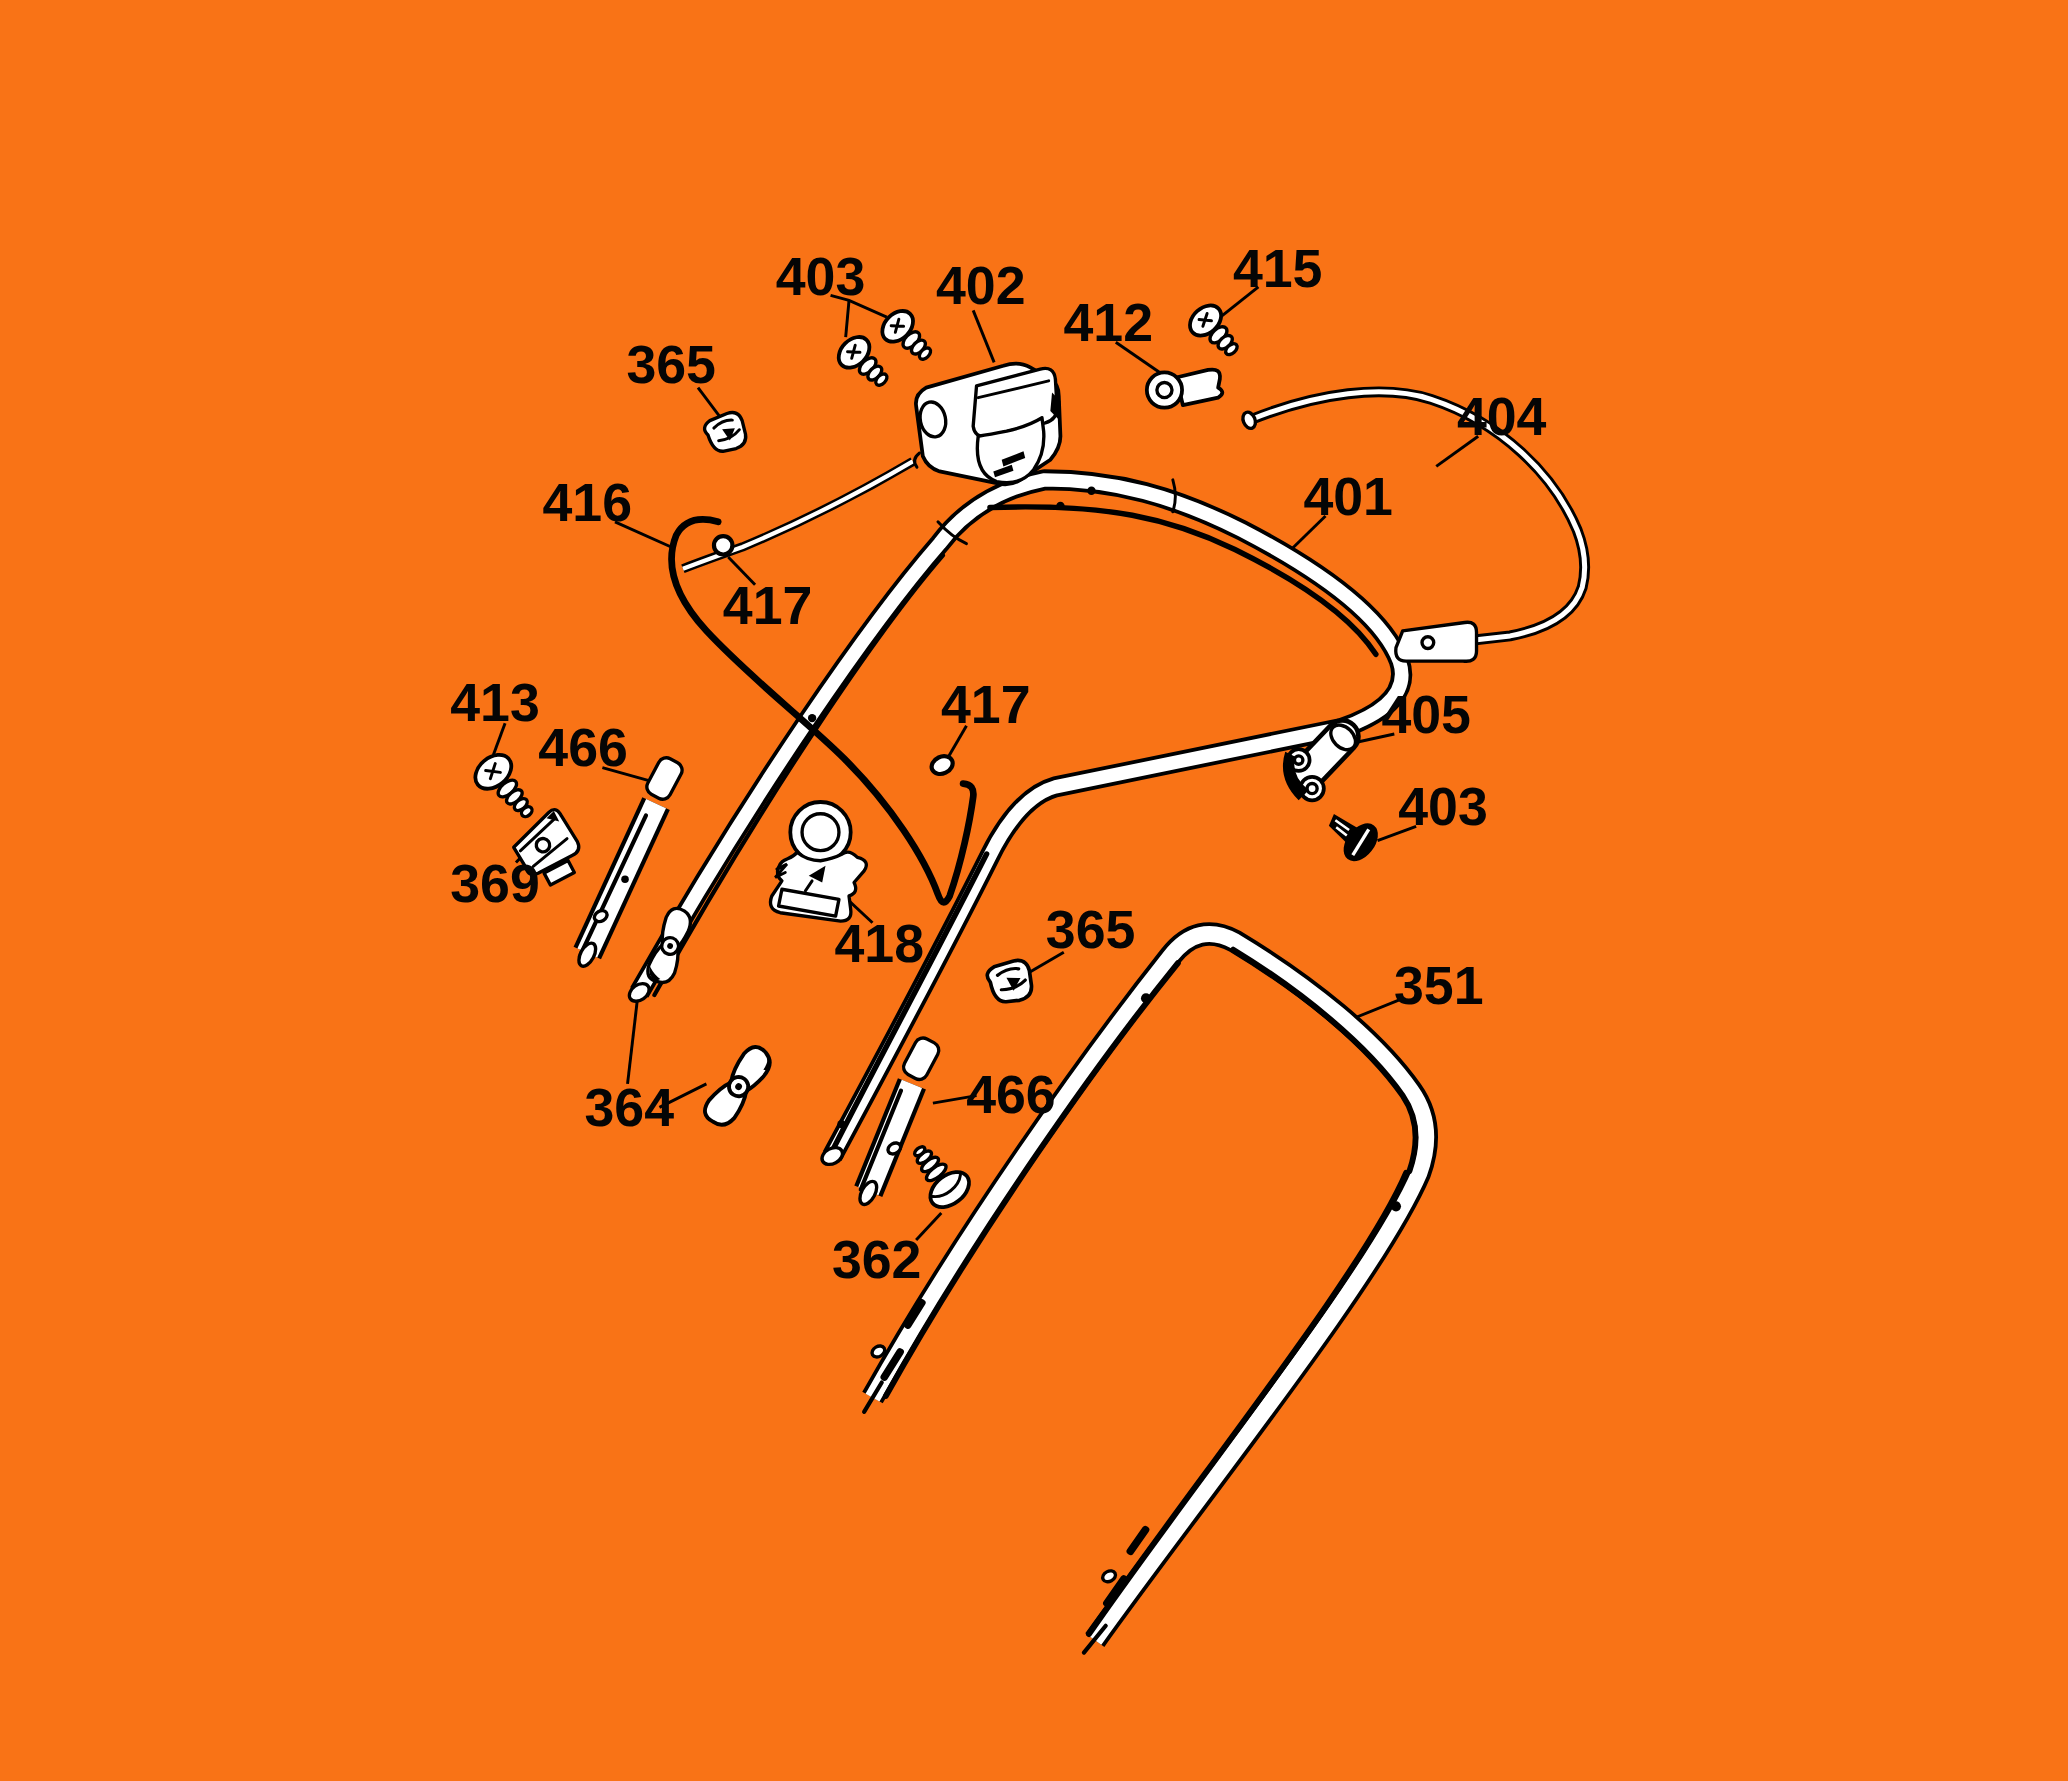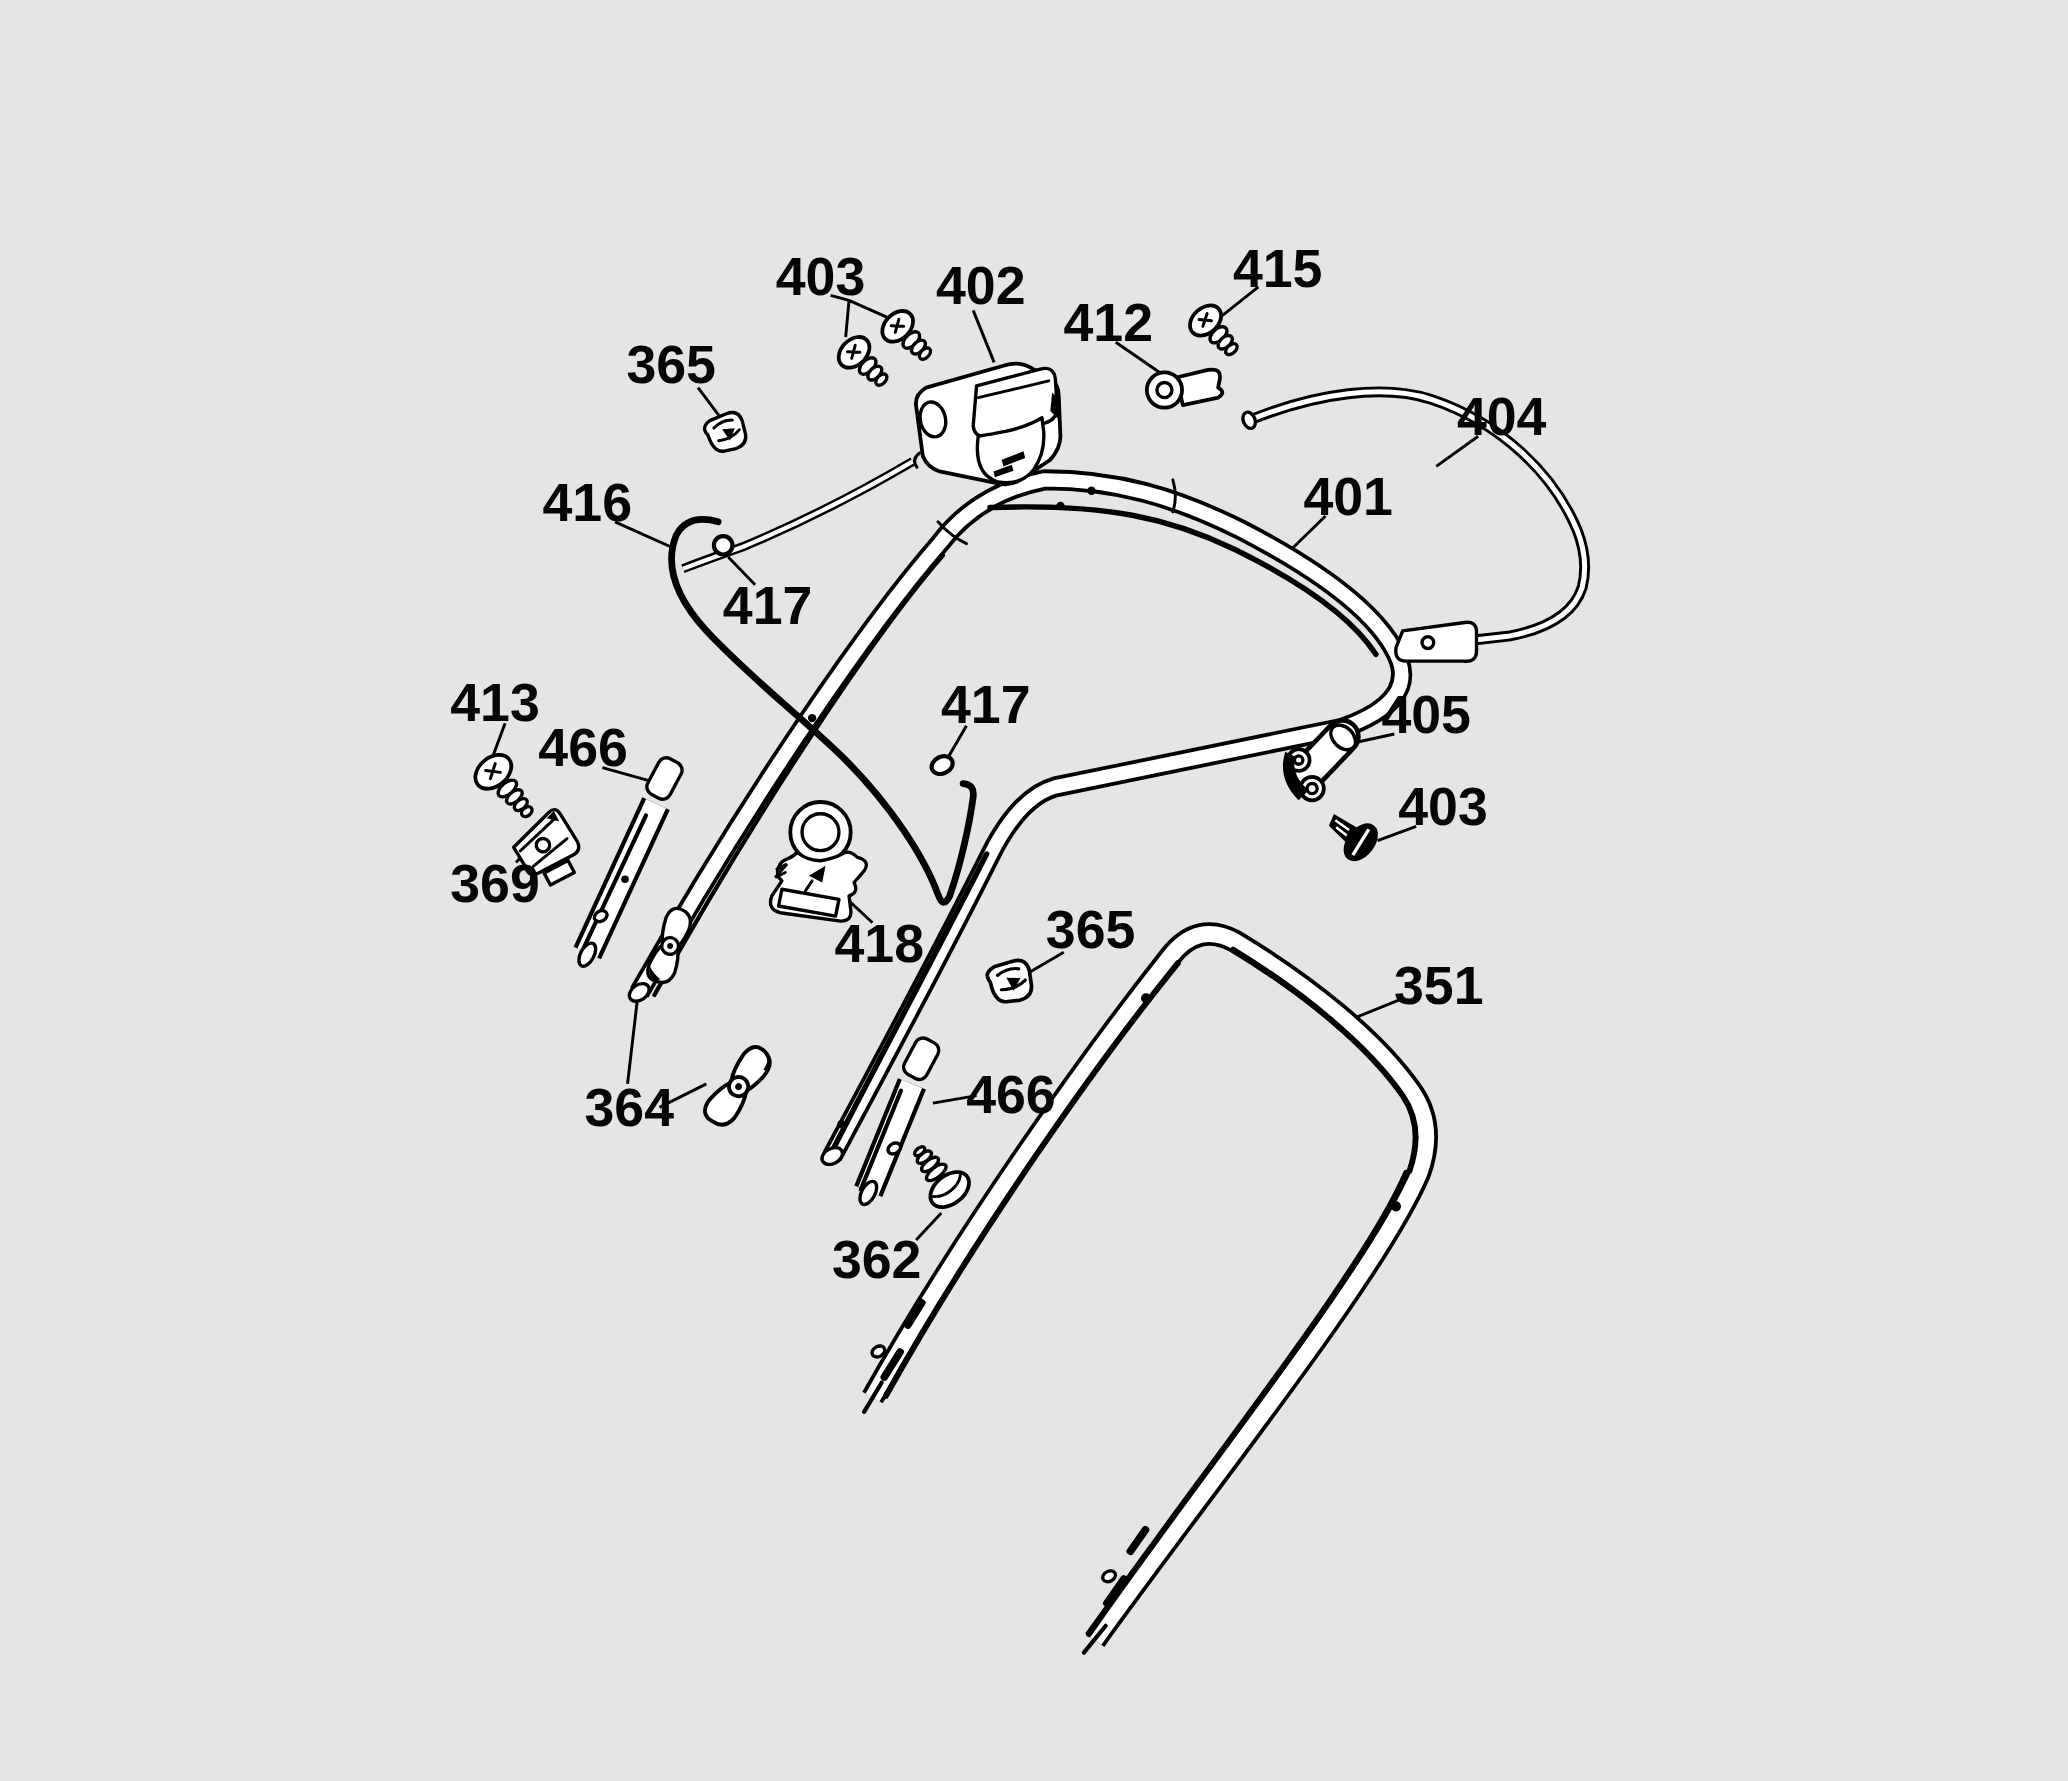--- a/index.html
+++ b/index.html
@@ -1,16 +1,16 @@
 <!DOCTYPE html>
 <html style="font-size:13.4px"><head>
 <meta charset="utf-8">
 <style>
   html,body{margin:0;padding:0;background:#fff;}
-  #canvas{position:relative;width:2068px;height:1781px;background:#e5e5e5;overflow:hidden;
+  #canvas{position:relative;width:2068px;height:1781px;background:#f97316;overflow:hidden;
           font-family:"Liberation Sans",sans-serif;}
   svg{position:absolute;left:0;top:0;}
   .tube-o{fill:none;stroke:#000;stroke-width:25;stroke-linecap:butt;stroke-linejoin:round;}
   .tube-i{fill:none;stroke:#fff;stroke-width:16;stroke-linecap:butt;stroke-linejoin:round;}
   .tube-o2{fill:none;stroke:#000;stroke-width:28;stroke-linecap:butt;stroke-linejoin:round;}
   .tube-i2{fill:none;stroke:#fff;stroke-width:19;stroke-linecap:butt;stroke-linejoin:round;}
   .rod-o{fill:none;stroke:#000;stroke-width:13;stroke-linecap:round;}
   .rod-i{fill:none;stroke:#fff;stroke-width:6;stroke-linecap:round;}
   .shade{fill:none;stroke:#000;stroke-width:6.5;stroke-linecap:round;}
   .ln{fill:none;stroke:#000;stroke-width:3.5;}

